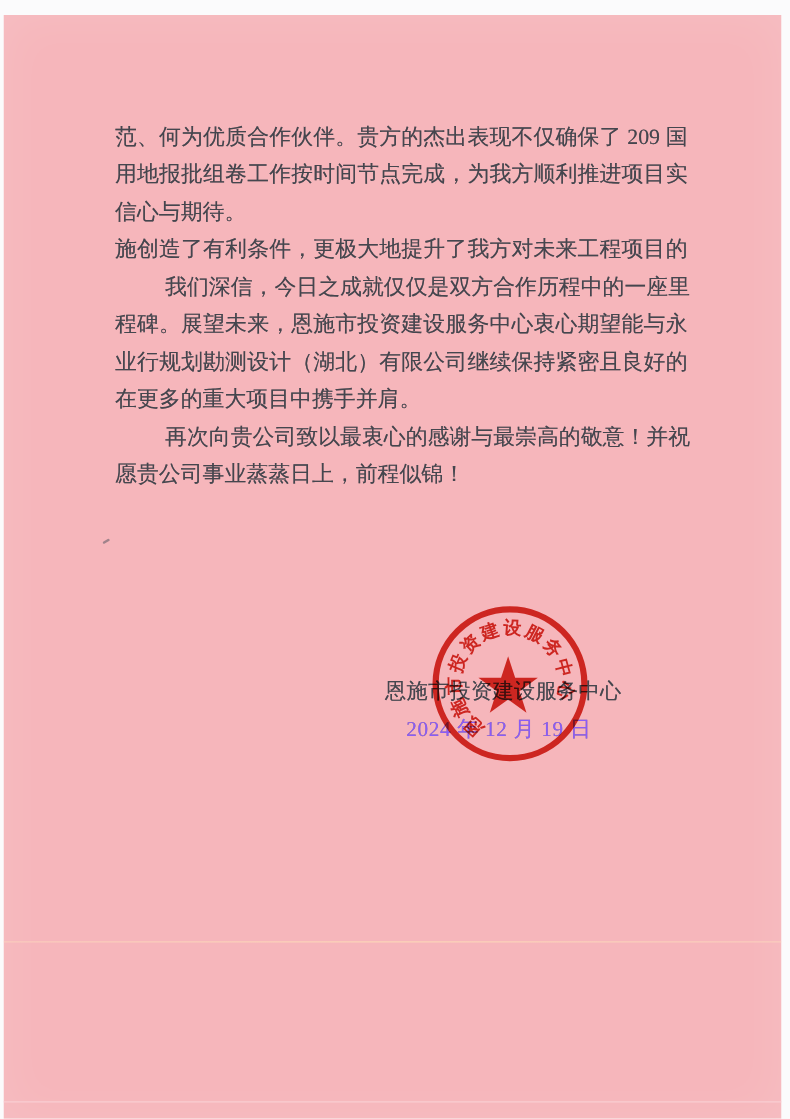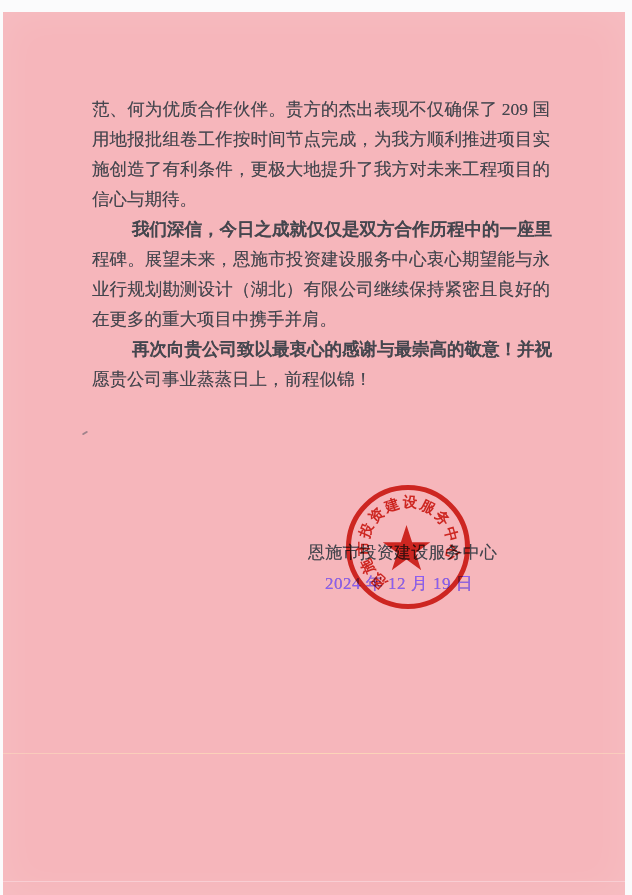--- a/index.html
+++ b/index.html
@@ -28,21 +28,21 @@
     color: #45464e;
     font-size: 17.5px;
   }
   .line {
     height: 30px;
     line-height: 30px;
     white-space: nowrap;
     text-shadow: 0 0 0.4px rgba(69,70,78,0.55);
   }
   .line.full { text-align: justify; text-align-last: justify; }
-  .line.indent { padding-left: 40px; font-weight: bold; }
+  .line.indent { padding-left: 40px; }
 
   
   .sig-org {
     position: absolute;
     left: 308px; top: 541px;
     font-size: 17px; letter-spacing: 0.2px;
     color: #45464e;
     text-shadow: 0 0 0.4px rgba(69,70,78,0.55);
   }
   .sig-date {
@@ -91,22 +91,22 @@
 </head>
 <body>
 
 <div class="scan-root">
 
   <div class="paper"></div>
 
   <div class="text-block">
     <div class="line full">范、何为优质合作伙伴。贵方的杰出表现不仅确保了 209 国</div>
     <div class="line full">用地报批组卷工作按时间节点完成，为我方顺利推进项目实</div>
+    <div class="line">信心与期待。</div>
     <div class="line full">施创造了有利条件，更极大地提升了我方对未来工程项目的</div>
-    <div class="line">信心与期待。</div>
     <div class="line full indent">我们深信，今日之成就仅仅是双方合作历程中的一座里</div>
     <div class="line full">程碑。展望未来，恩施市投资建设服务中心衷心期望能与永</div>
     <div class="line full">业行规划勘测设计（湖北）有限公司继续保持紧密且良好的</div>
     <div class="line">在更多的重大项目中携手并肩。</div>
     <div class="line full indent">再次向贵公司致以最衷心的感谢与最崇高的敬意！并祝</div>
     <div class="line">愿贵公司事业蒸蒸日上，前程似锦！</div>
   </div>
 
   <div class="sig-org">恩施市投资建设服务中心</div>
   <div class="sig-date">2024 年 12 月 19 日</div>

